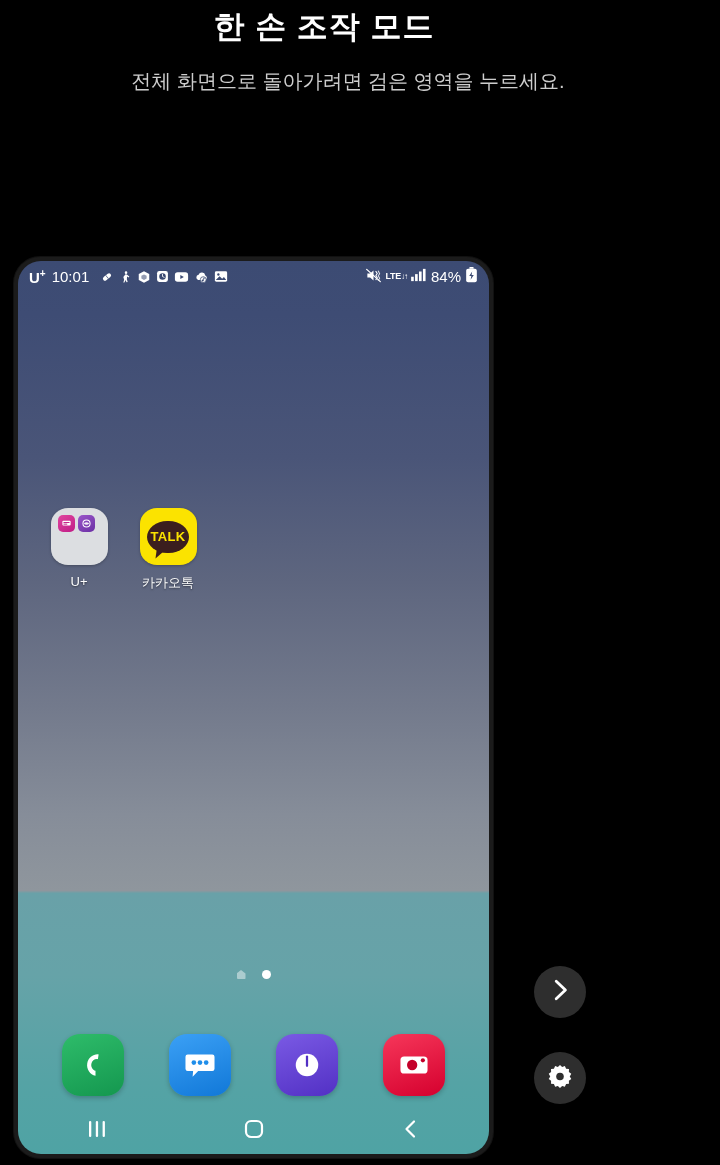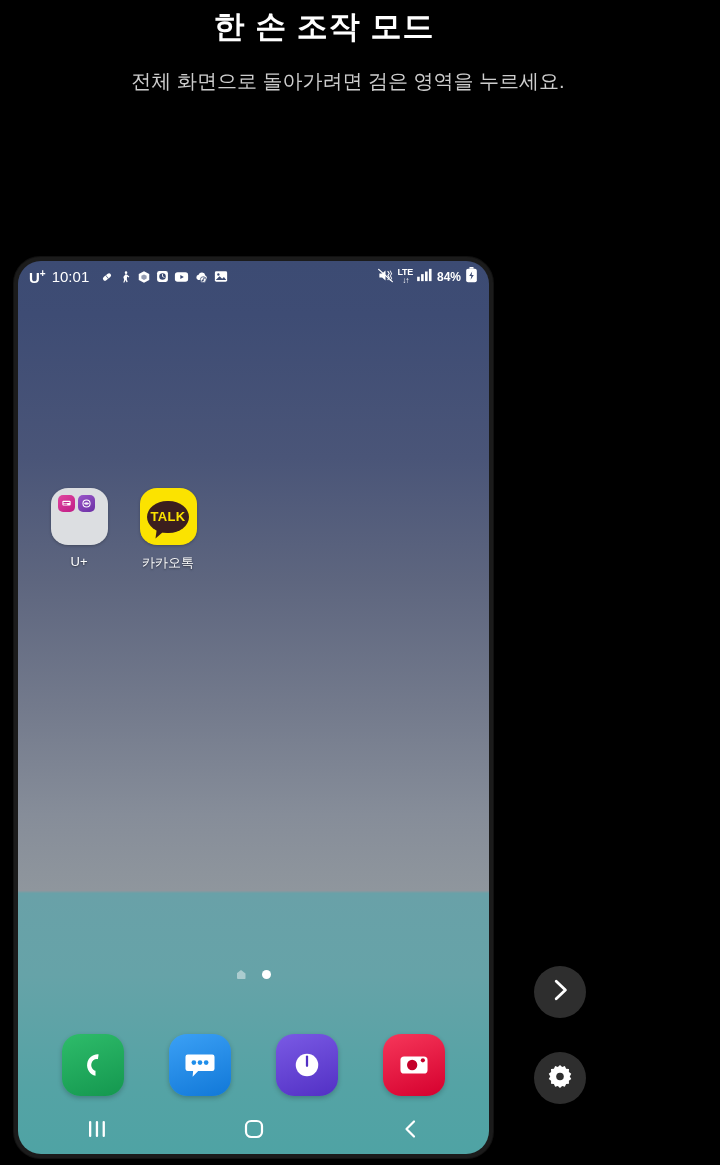--- a/index.html
+++ b/index.html
@@ -53,29 +53,29 @@
     display:flex; align-items:center; padding:0 11px;
     color:#fff; font-size:15px;
   }
   .sb-left{ display:flex; align-items:center; gap:6px; }
   .carrier{ font-size:15px; font-weight:bold; letter-spacing:0px; }
   .carrier sup{ font-size:10px; }
   .clock{ font-size:15px; font-weight:500; }
   .sb-icons{ display:flex; align-items:center; gap:5px; margin-left:5px; }
   .sb-icons svg{ display:block; }
   .sb-right{ margin-left:auto; display:flex; align-items:center; gap:4px; }
-  .lte{ display:flex; flex-direction:column; align-items:center; line-height:1;}
+  .lte{ display:flex; flex-direction:row; align-items:center; line-height:1;}
   .lte b{ font-size:9px; font-weight:bold; letter-spacing:-.3px;}
   .lte i{ font-size:8px; font-style:normal; letter-spacing:-1px;}
-  .batt-pct{ font-size:12px; font-weight:700; }
+  .batt-pct{ font-size:15px; font-weight:400; }
 
   
   .apps{ position:absolute; left:0; top:227px; width:100%;
          display:flex; padding-left:24px; gap:15px; }
-  .app{ width:74px; display:flex; flex-direction:column; align-items:center; }
+  .app{ width:74px; display:flex; flex-direction:column; align-items:center;margin-top:20px; }
   .app-ic{
     width:57px; height:57px; position:relative;
     border-radius:30%/28%;
     display:flex; align-items:center; justify-content:center;
   }
   .app-lbl{
     margin-top:9px; font-size:13px; color:#fff;
     text-shadow:0 1px 2px rgba(0,0,0,.55); white-space:nowrap;
   }
   

